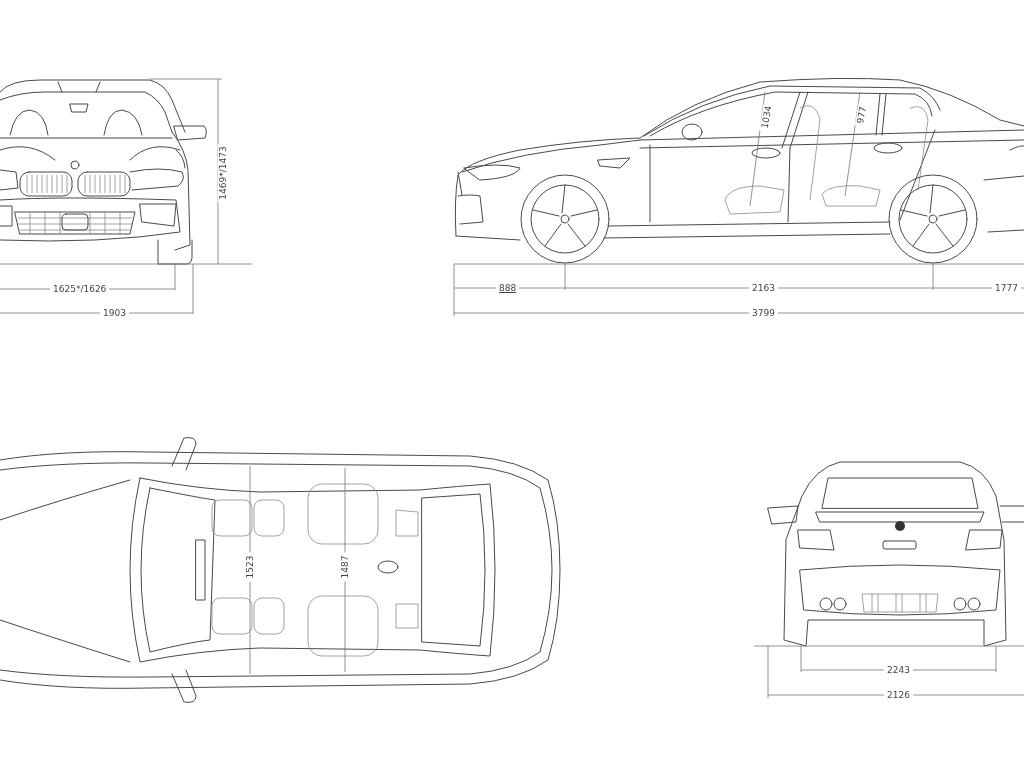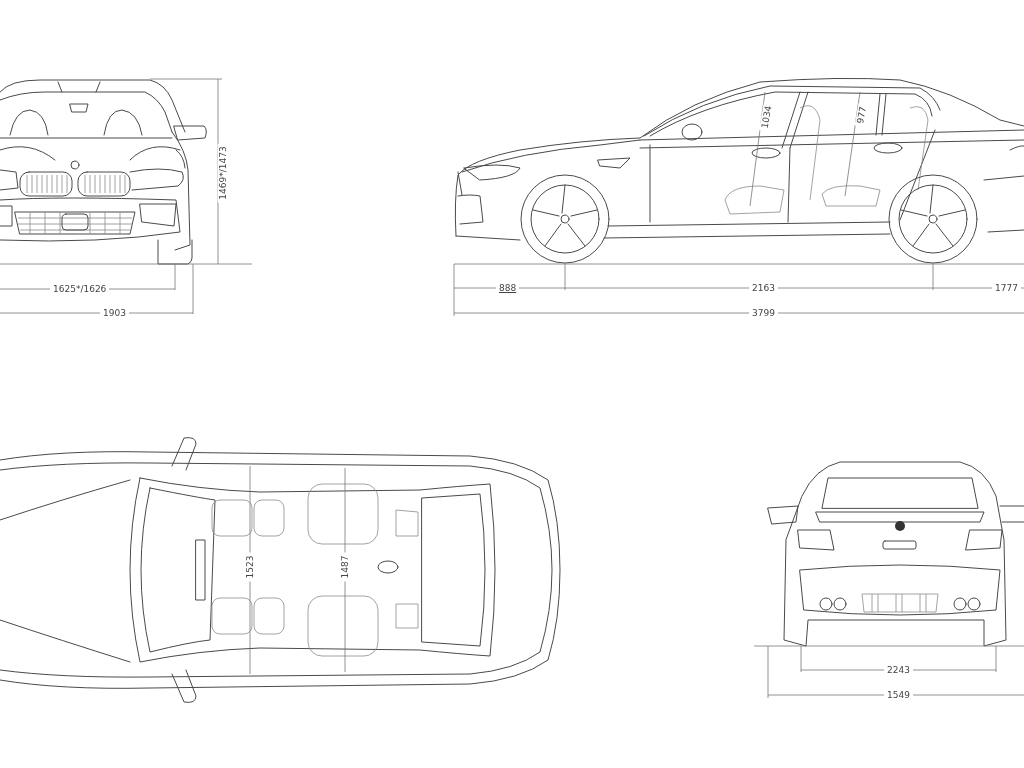--- a/index.html
+++ b/index.html
@@ -186,13 +186,13 @@
 <span class="lbl vert" style="left:850px;top:110px;transform:rotate(-80deg);">977</span>
 <span class="lbl" style="left:496px;top:283px;text-decoration:underline;">888</span>
 <span class="lbl" style="left:749px;top:283px;">2163</span>
 <span class="lbl" style="left:992px;top:283px;">1777</span>
 <span class="lbl" style="left:749px;top:308px;">3799</span>
 
 <span class="lbl vert" style="left:236px;top:562px;">1523</span>
 <span class="lbl vert" style="left:331px;top:562px;">1487</span>
 
 <span class="lbl" style="left:884px;top:665px;">2243</span>
-<span class="lbl" style="left:884px;top:690px;">1549</span>
+<span class="lbl" style="left:884px;top:690px;">2126</span>
 
 </body></html>

